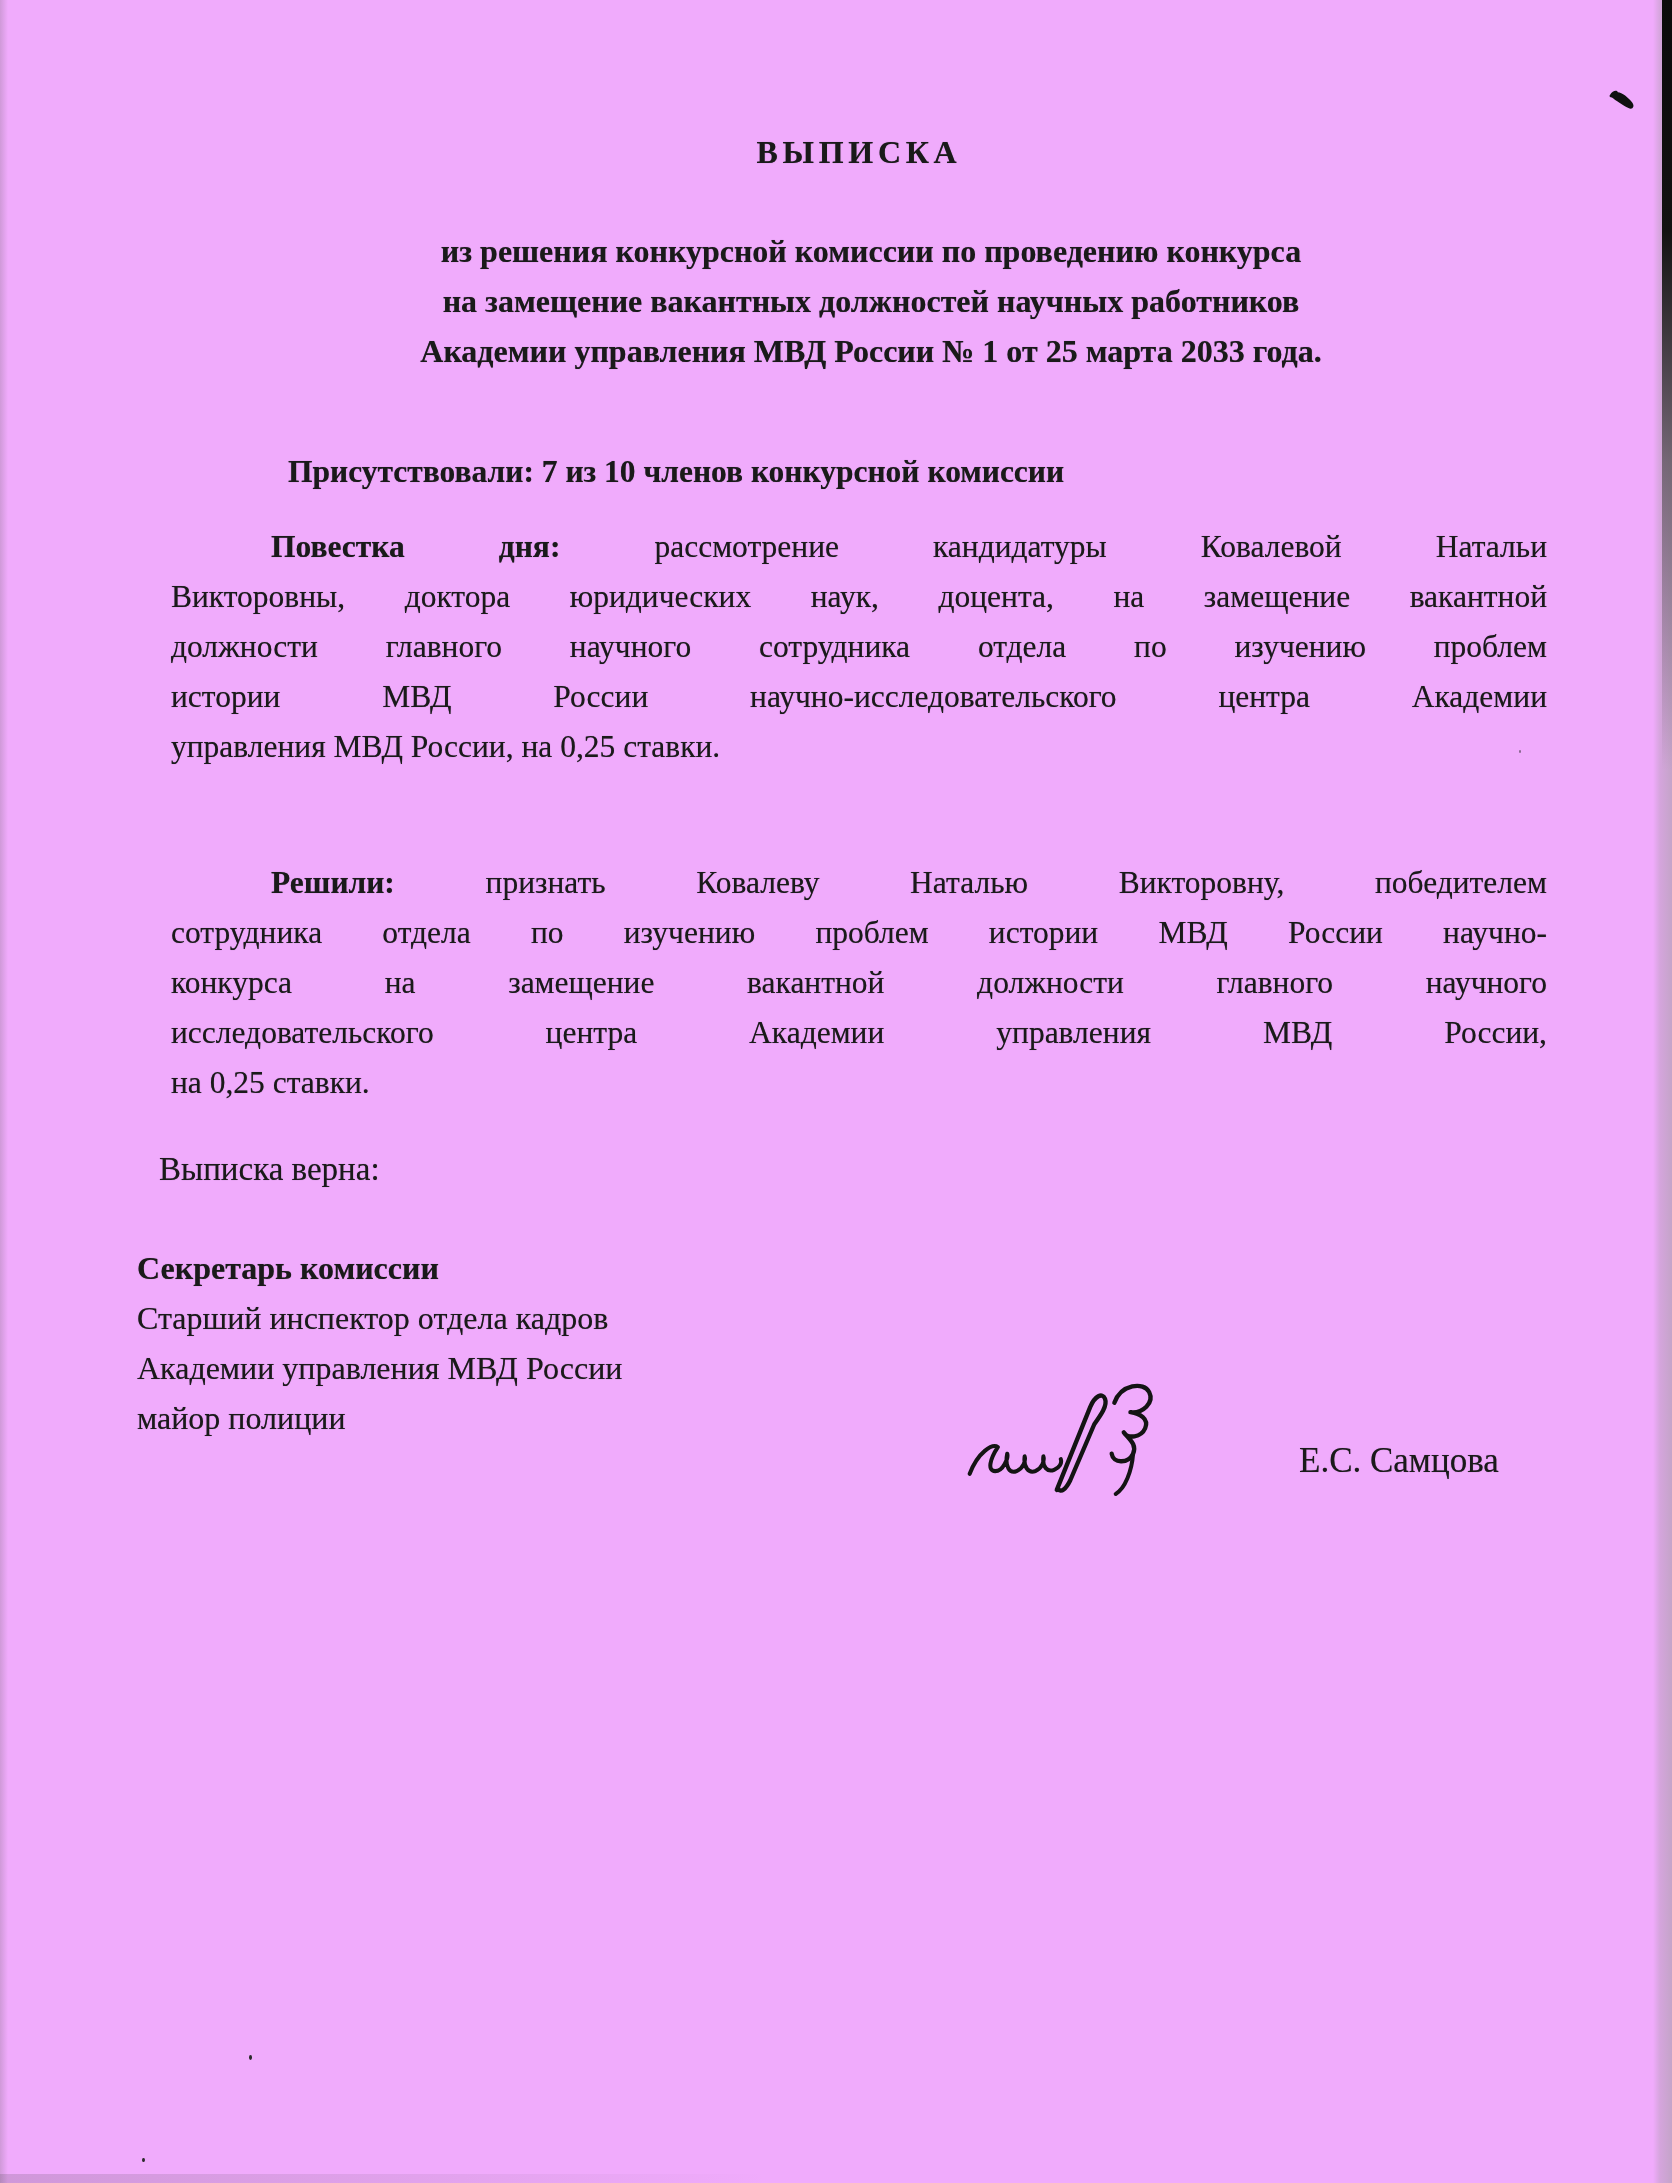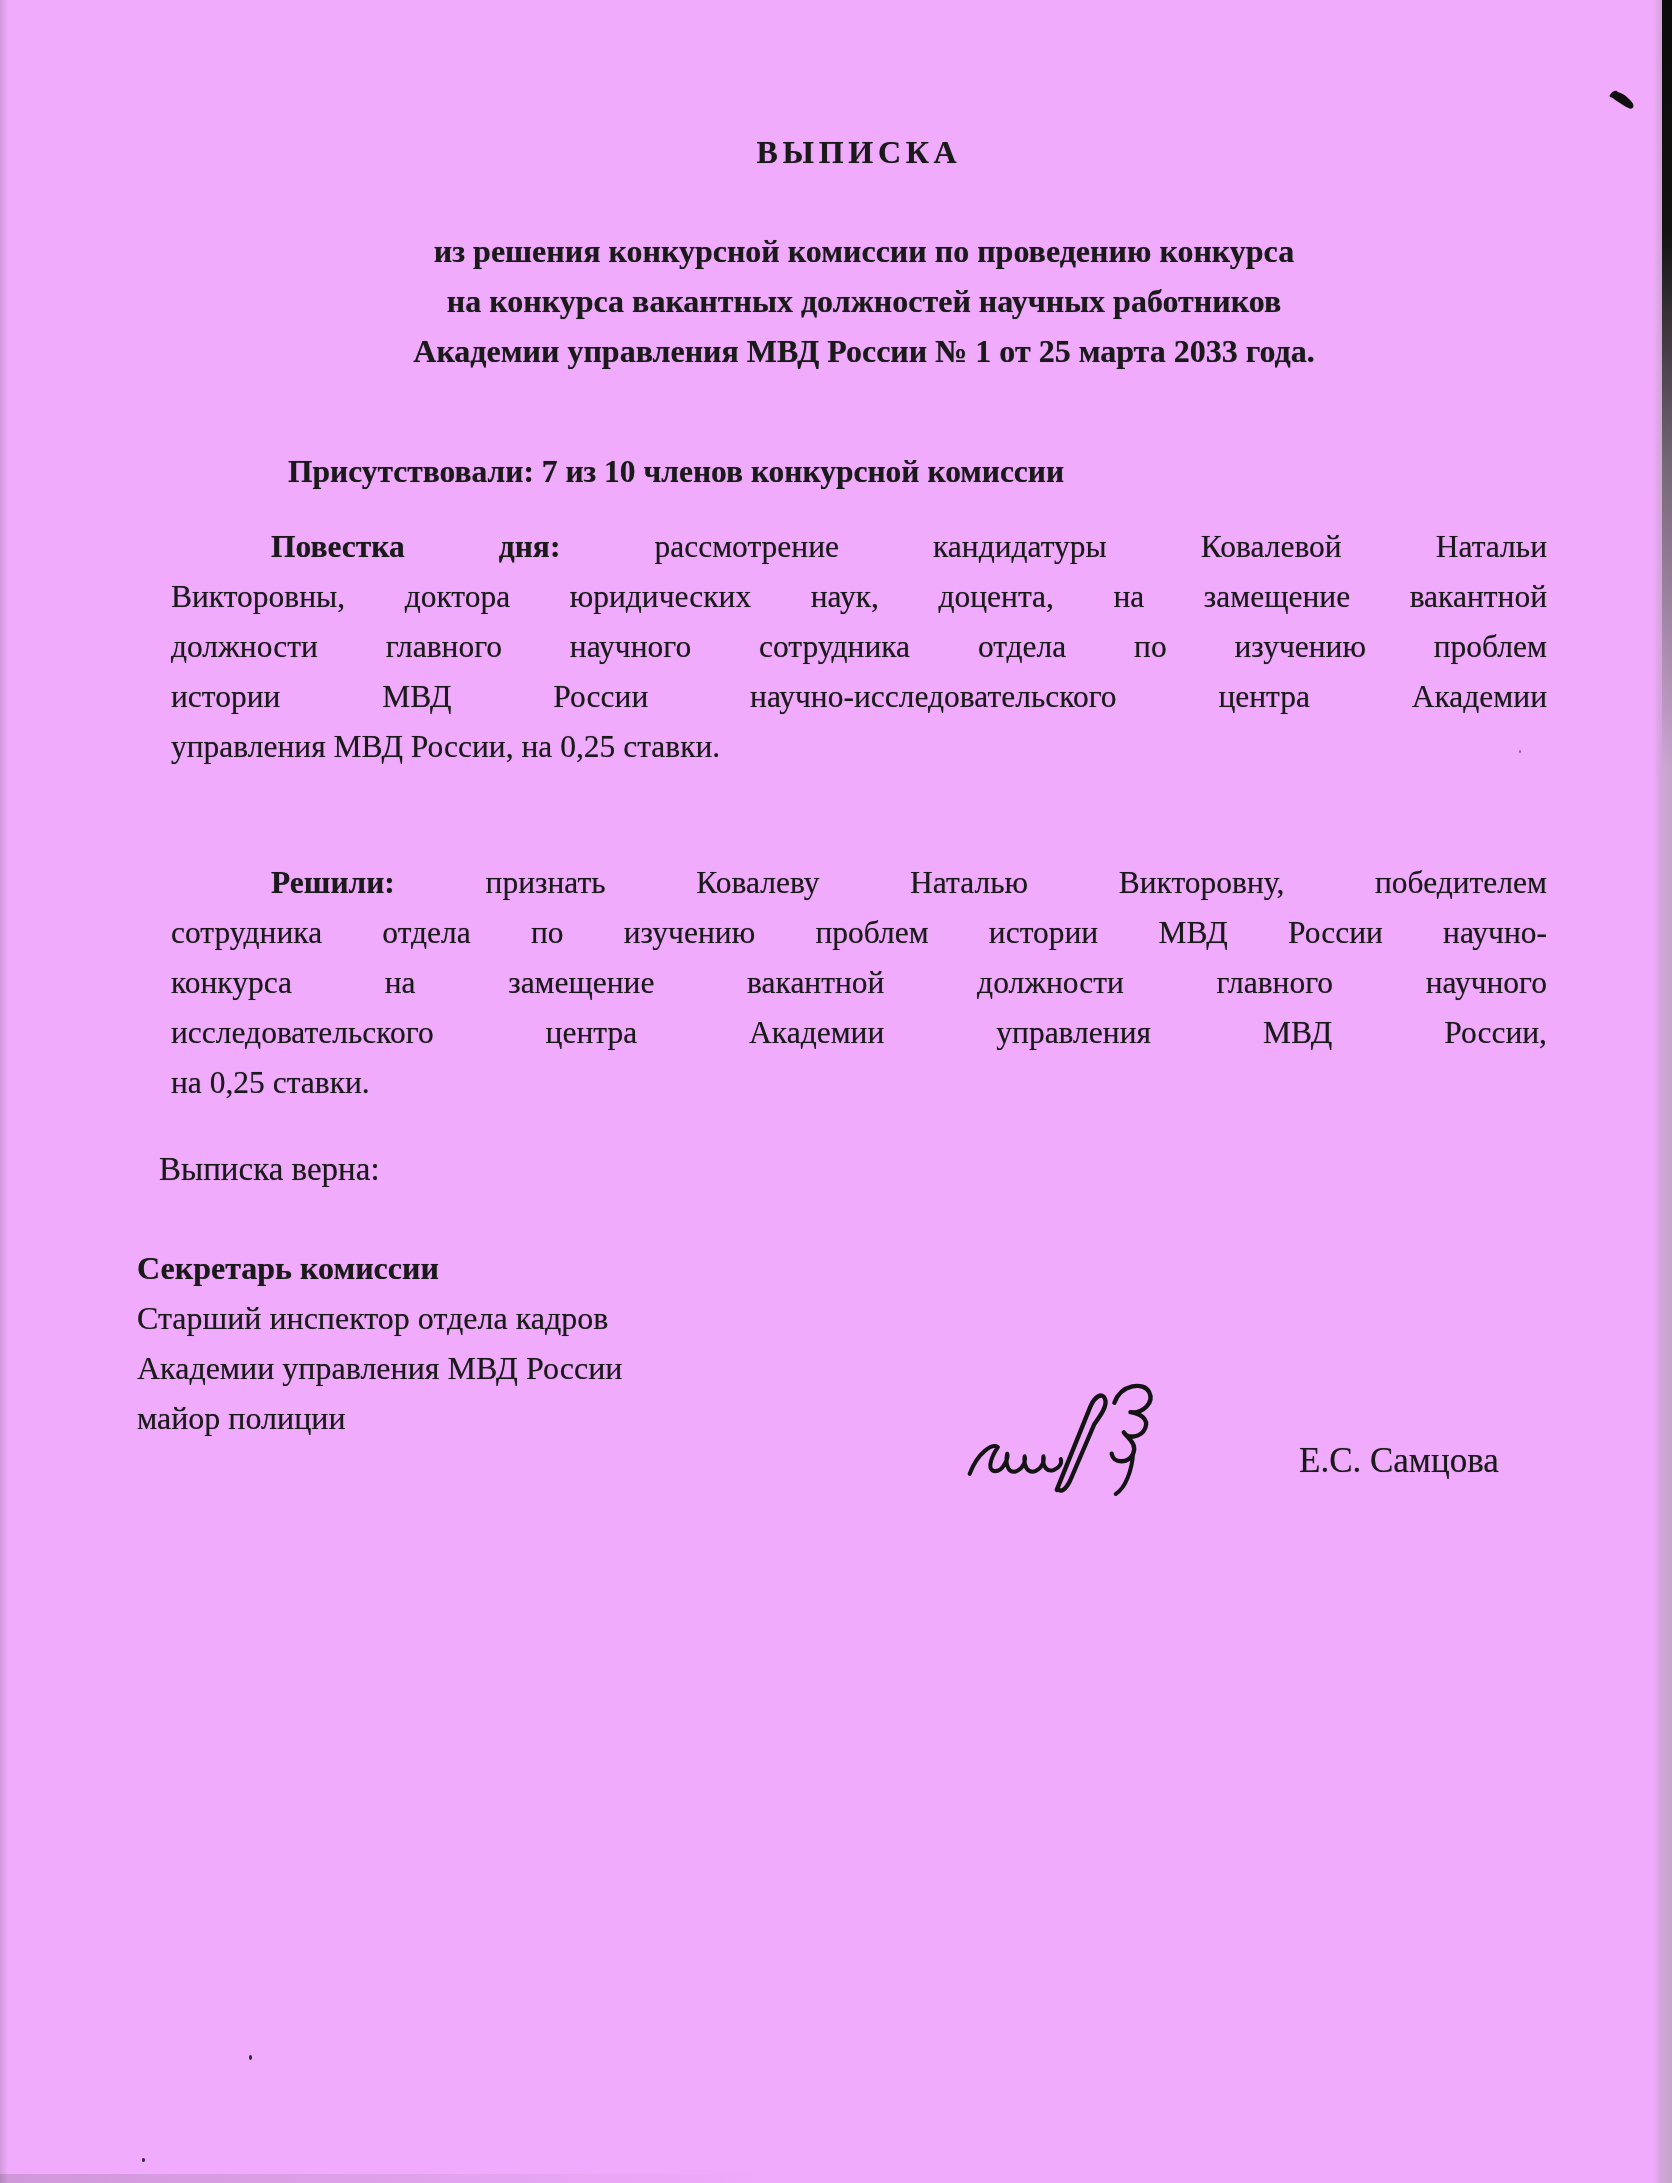--- a/index.html
+++ b/index.html
@@ -21,21 +21,21 @@
   
   .title {
     position: absolute;
     left: 171px; width: 1376px; top: 134px;
     text-align: center;
     font-size: 32px; font-weight: 700;
     letter-spacing: 4.7px;
   }
   .subtitle {
     position: absolute;
-    left: 176px; width: 1376px; top: 226px;
+    left: 183px; width: 1376px; top: 226px;
     text-align: center;
     font-size: 32px; font-weight: 700;
     line-height: 50px;
   }
 
   
   .attendance {
     position: absolute;
     left: 288px; top: 454px;
     font-size: 31.5px; font-weight: 600;
@@ -129,21 +129,21 @@
 </style>
 </head>
 <body>
 
 <div class="page">
 
   <div class="title txt">ВЫПИСКА</div>
 
   <div class="subtitle txt">
     <div>из решения конкурсной комиссии по проведению конкурса</div>
-    <div>на конкурса вакантных должностей научных работников</div>
+    <div>на замещение вакантных должностей научных работников</div>
     <div>Академии управления МВД России № 1 от 25 марта 2033 года.</div>
   </div>
 
   <div class="attendance txt">Присутствовали: 7 из 10 членов конкурсной комиссии</div>
 
   <div class="para agenda txt">
     <div class="jline first">
       <span class="lead">Повестка дня:</span>
       <span>рассмотрение кандидатуры Ковалевой Натальи</span>
     </div>

